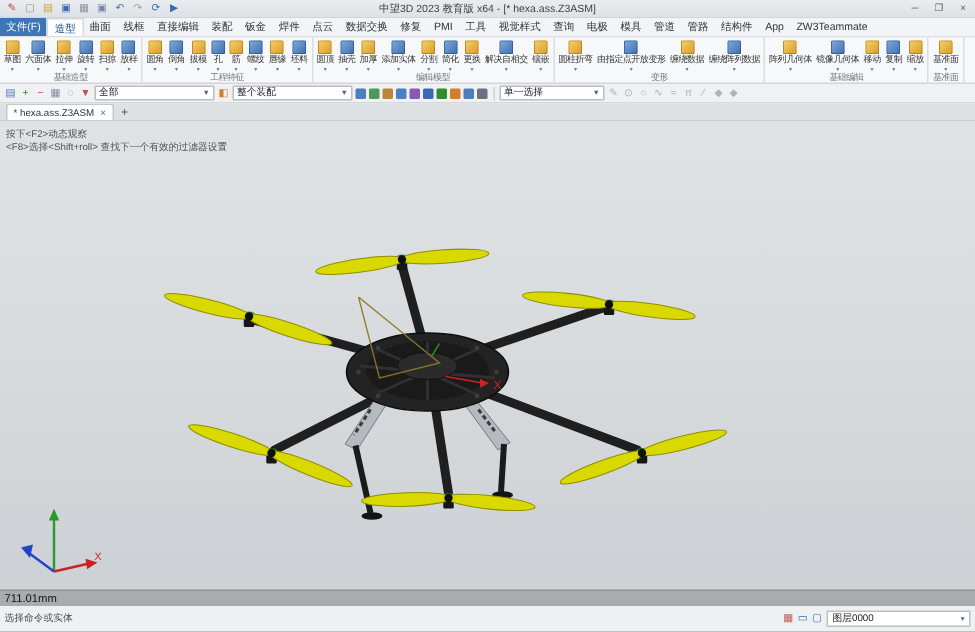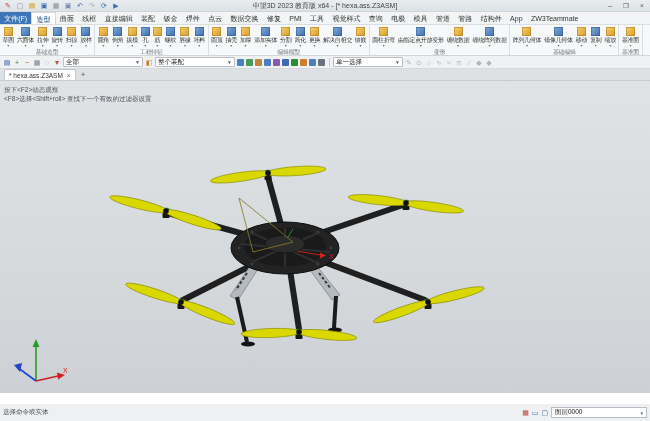--- a/index.html
+++ b/index.html
@@ -486,20 +486,23 @@
           <polygon points="32.5,266 39.5,266 36,258" fill="#2a9a2a"></polygon>
         <line x1="36" y1="300" x2="17" y2="286" stroke="#2244cc"></line>
           <polygon points="20,291 14,284 22,282" fill="#2244cc"></polygon>
         <line x1="36" y1="300" x2="58" y2="295" stroke="#cc2222"></line>
           <polygon points="57,291.5 65,294 58,298.5" fill="#cc2222"></polygon>
         <text x="63" y="292" font-size="7" fill="#cc2222" stroke="none">X</text>
       </g>
     </svg>
   </div>
 
+  <div class="measurebar">
+    <span>711.01mm</span>
+  </div>
 
   <div class="statusbar">
     <span>选择命令或实体</span>
     <span class="sicons">
       <span id="sb-icons" style="display:flex;gap:3px;">
           <span class="sicon" style="color: rgb(192, 80, 80);">▦</span>
           <span class="sicon" style="color: rgb(58, 106, 176);">▭</span>
           <span class="sicon" style="color: rgb(58, 106, 176);">▢</span>
         </span>
       <span class="layerbox">

